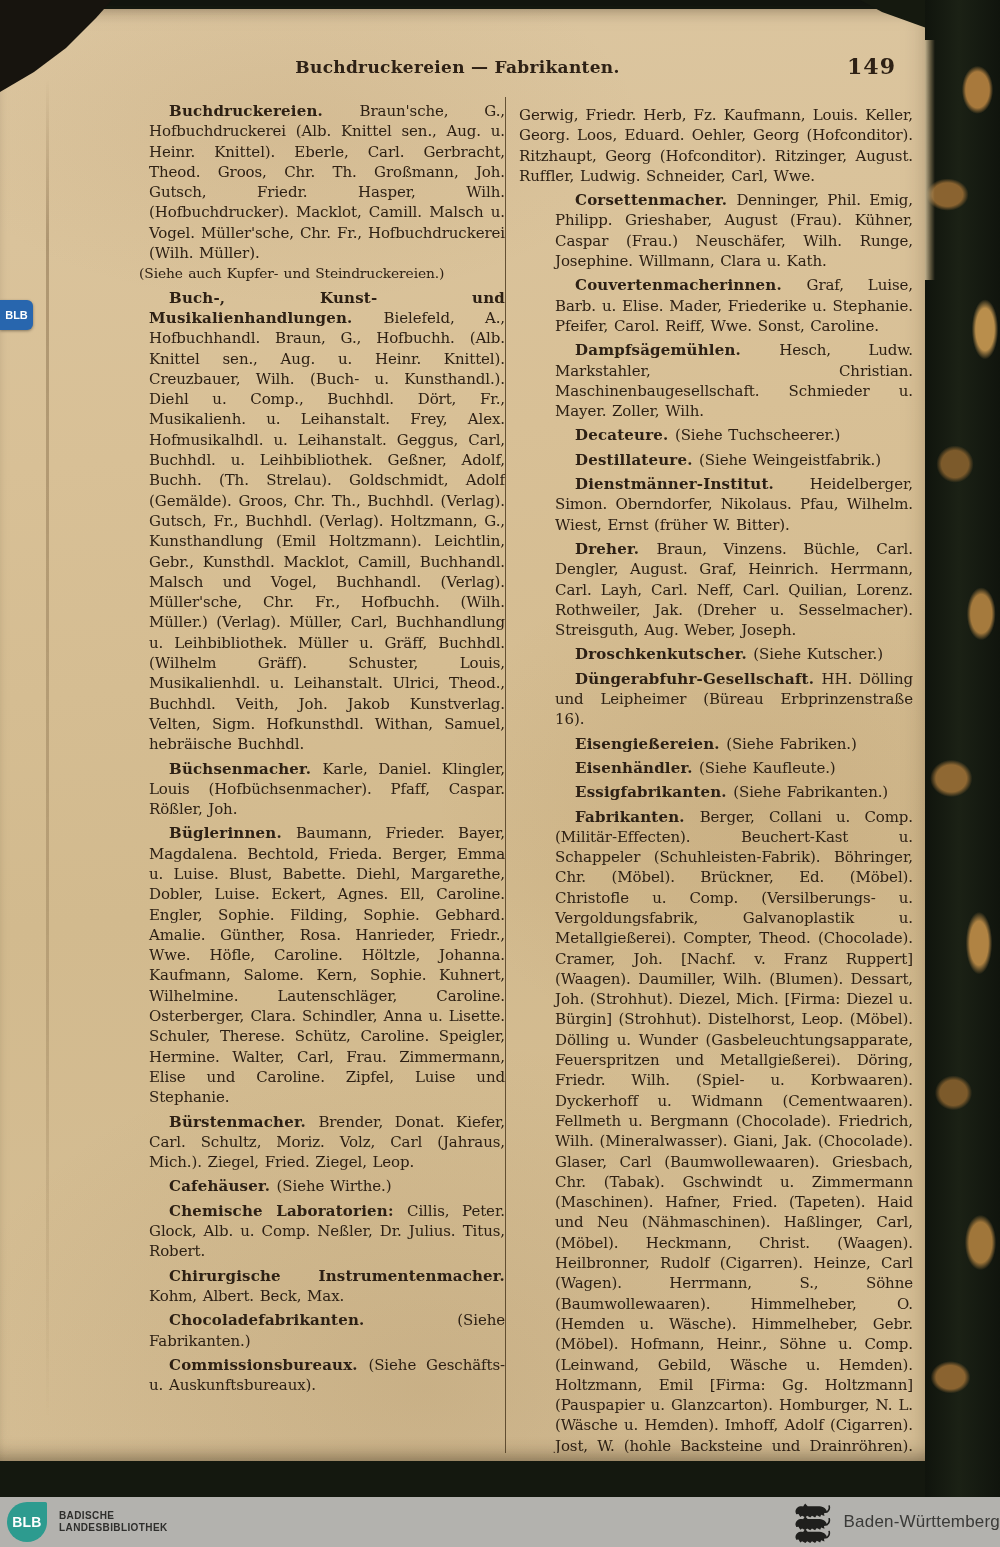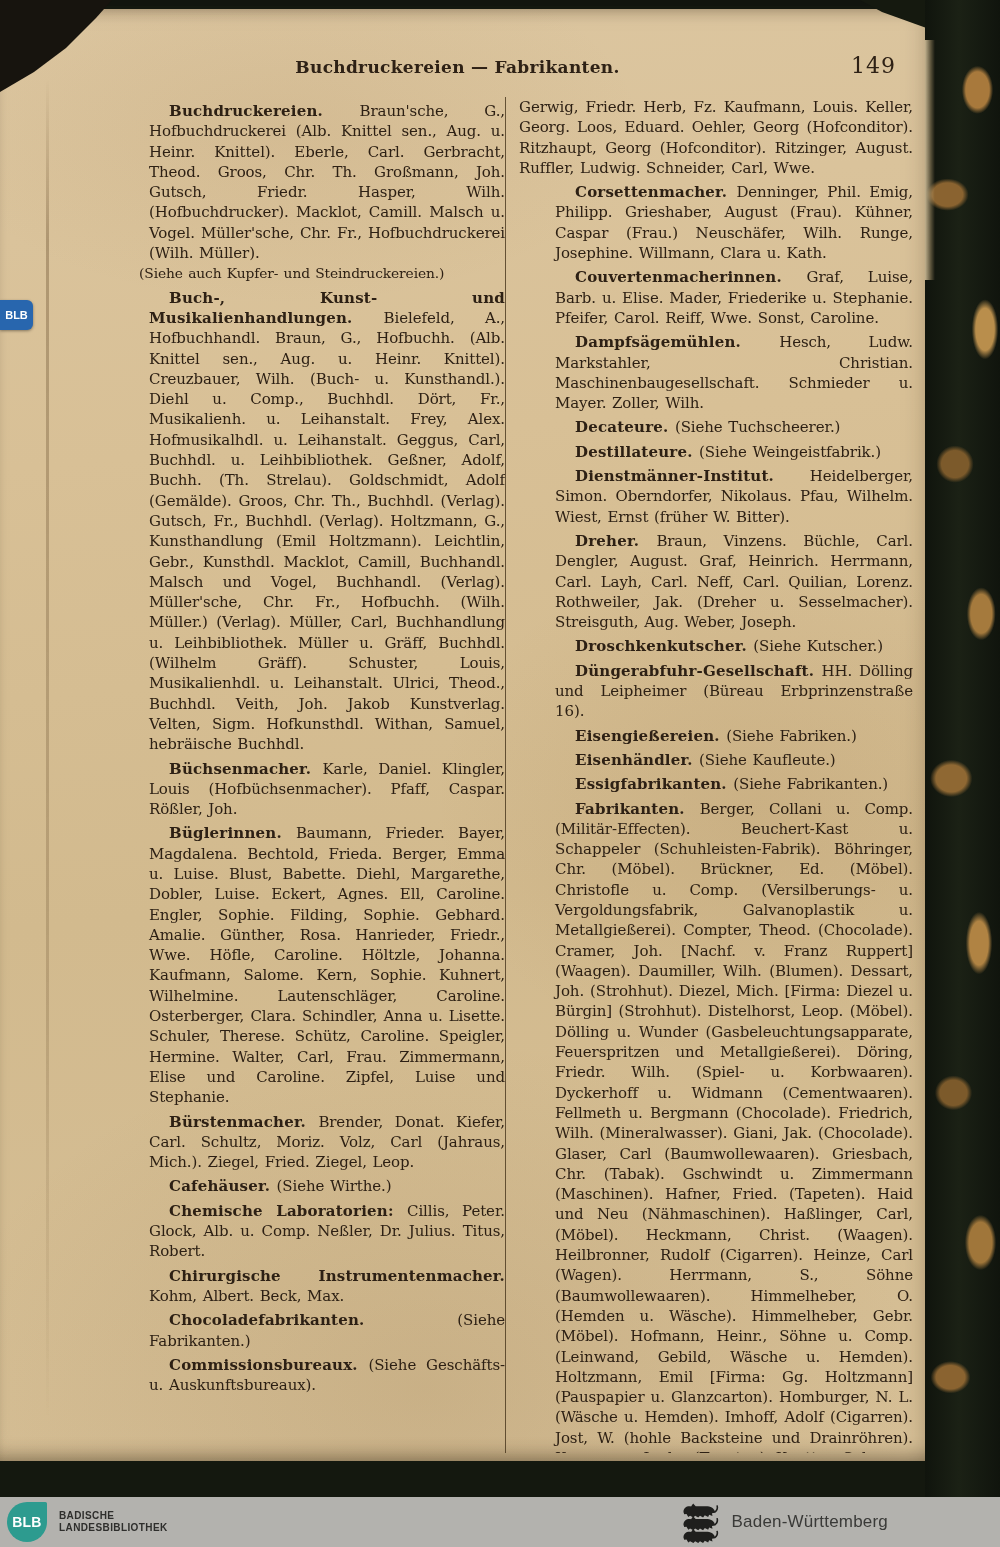--- a/index.html
+++ b/index.html
@@ -57,34 +57,34 @@
   }
   
   .running-head{
     position:absolute;left:115px;top:48px;width:795px;height:30px;color:#2e2115;
   }
   .running-head .title{
     position:absolute;left:0;right:110px;text-align:center;
     font-size:17px;font-weight:bold;letter-spacing:.3px;
   }
   .running-head .folio{
-    position:absolute;right:14px;top:-4px;font-size:22px;font-weight:normal;letter-spacing:1px;
+    position:absolute;right:14px;top:-4px;font-size:22px;font-weight:bold;letter-spacing:1px;
   }
   .columns{
     position:absolute;left:113px;top:88px;width:800px;height:1356px;
     display:flex;color:#2d2014;overflow:hidden;
   }
   .col{width:392px;overflow:hidden;height:100%;}
   .col.right{border-left:1px solid rgba(70,52,28,.8);padding-left:13px;width:394px;}
   .col p.entry{
     margin:0;font-size:15px;line-height:20.3px;text-align:justify;
     text-indent:20px;letter-spacing:-0.1px;word-spacing:1px;
   }
   .col p.entry.has-term{margin-top:4px;margin-left:36px;}
-  .col p.entry.cont{text-indent:0;margin-top:0;}
+  .col p.entry.cont{text-indent:0;margin-top:8px;}
   .col p.entry.note{font-size:13.8px;text-indent:26px;text-align:left;}
   .col .term{font-weight:bold;letter-spacing:.2px;}
   
   .side-tab{
     position:absolute;left:0;top:300px;width:33px;height:30px;
     background:#2866ae;border-radius:0 6px 6px 0;
     display:flex;align-items:center;justify-content:center;
     color:#fff;font-family:"Liberation Sans",sans-serif;font-weight:bold;font-size:11px;
     box-shadow:0 1px 3px rgba(0,0,0,.4);cursor:pointer;
   }
@@ -94,21 +94,21 @@
     display:flex;align-items:center;justify-content:space-between;
     font-family:"Liberation Sans",sans-serif;
   }
   .footer-left{display:flex;align-items:center;gap:12px;margin-left:7px;}
   .blb-logo{
     width:40px;height:40px;background:#2d9b8f;border-radius:50% 4% 50% 50%;
     display:flex;align-items:center;justify-content:center;
     color:#fff;font-weight:bold;font-size:14px;letter-spacing:.2px;
   }
   .library-name{color:#2e2e2c;font-weight:bold;font-size:10px;line-height:1.2;letter-spacing:.4px;}
-  .footer-right{display:flex;align-items:center;gap:12px;margin-right:112px;}
+  .footer-right{display:flex;align-items:center;gap:12px;}
   .lions{display:block;}
   .state-label{color:#3a3a38;font-size:17px;letter-spacing:.2px;}
 </style>
 </head>
 <body>
 
 <div class="scan">
   <div class="paper">
     <div class="crease"></div>
     <div class="running-head">

